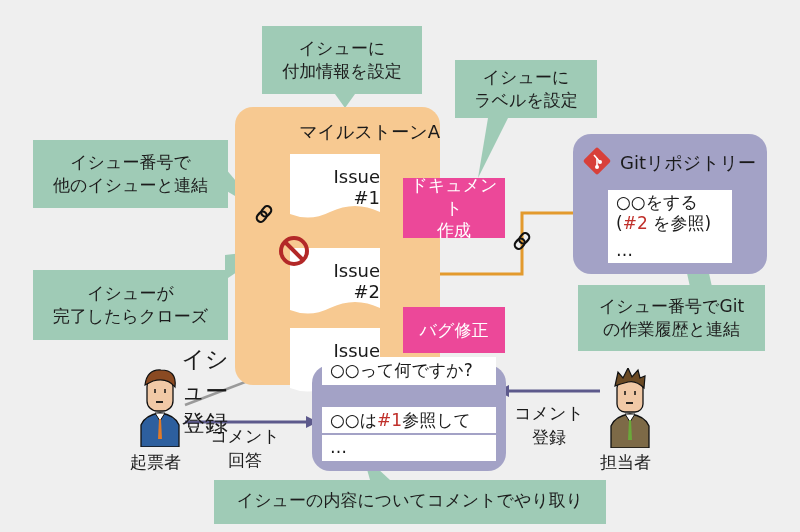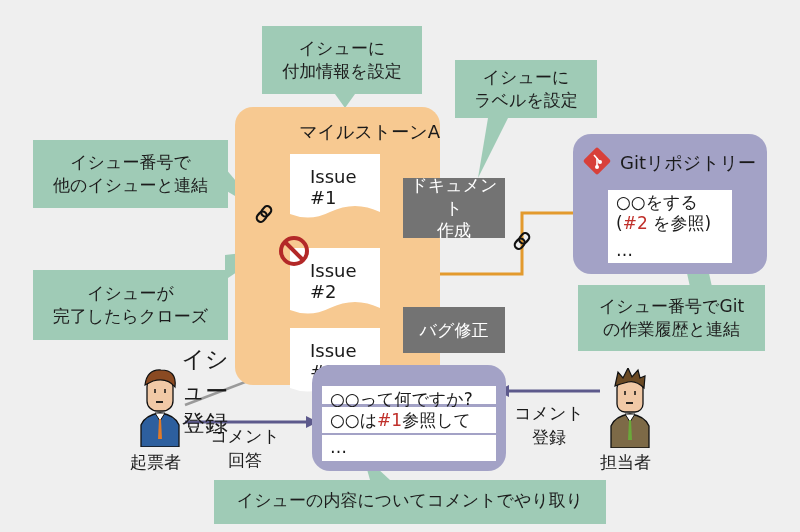--- a/index.html
+++ b/index.html
@@ -3,22 +3,22 @@
 <meta charset="utf-8">
 <style>
   html, body { margin:0; padding:0; }
   body { width:800px; height:532px; background:#efefef; position:relative; overflow:hidden;
          font-family:"DejaVu Sans","Liberation Sans",sans-serif; color:#1a1a1a; }
   .abs { position:absolute; }
   .note { position:absolute; background:#9fcbb6; display:flex; align-items:center; justify-content:center;
           text-align:center; font-size:17px; line-height:1.35; color:#1c1c1c; white-space:pre-line; }
   .milestone { position:absolute; left:235px; top:107px; width:205px; height:278px; background:#f7c991; border-radius:18px; }
   .milestone-title { position:absolute; left:235px; top:120px; width:205px; text-align:right; font-size:18px; }
-  .issue { position:absolute; width:90px; height:52px; background:#fff; font-size:18px; display:flex; align-items:flex-start; padding-top:12px; padding-left:20px; box-sizing:border-box; }
-  .label-box { position:absolute; background:#737373; color:#fff; display:flex; align-items:center; justify-content:center; text-align:center; font-size:17px; line-height:1.35; white-space:pre-line; }
+  .issue { position:absolute; width:90px; height:52px; background:#fff; font-size:18px; display:flex; align-items:flex-start; padding-top:12px; padding-left:20px; box-sizing:border-box;text-align:right; }
+  .label-box { position:absolute; background:#ec4899; color:#fff; display:flex; align-items:center; justify-content:center; text-align:center; font-size:17px; line-height:1.35; white-space:pre-line; }
   .panel { position:absolute; background:#a3a2c6; border-radius:18px; }
   .row { position:absolute; background:#fff; font-size:17px; padding-left:8px; box-sizing:border-box; white-space:nowrap; }
   .person-label { position:absolute; font-size:17px; text-align:left; }
   .caption { position:absolute; font-size:16px; text-align:center; line-height:1.4; white-space:pre-line; }
   .red { color:#c0302b; }
   svg.overlay { position:absolute; left:0; top:0; }
 </style>
 </head>
 <body>
 
@@ -106,21 +106,21 @@
   <circle cx="18" cy="16" r="2" fill="#fff"></circle>
 </svg>
 <div class="abs" style="left:620px;top:151px;font-size:18px;">Gitリポジトリー</div>
 <div class="row" style="left:608px;top:190px;width:124px;height:55px;line-height:21px;padding-top:2px;">
   <div>○○をする</div>
   <div><span>(</span><span class="red">#2</span><span> を参照)</span></div>
 </div>
 <div class="row" style="left:608px;top:239px;width:124px;height:24px;line-height:22px;">…</div>
 
 <div class="panel" style="left:312px;top:365px;width:194px;height:106px;"></div>
-<div class="row" style="left:322px;top:386px;width:174px;height:18px;line-height:26px;">○○って何ですか?</div>
+<div class="row" style="left:322px;top:357px;width:174px;height:28px;line-height:26px;">○○って何ですか?</div>
 <div class="row" style="left:322px;top:407px;width:174px;height:26px;line-height:26px;">
   <span>○○は</span><span class="red">#1</span><span>参照して</span>
 </div>
 <div class="row" style="left:322px;top:435px;width:174px;height:26px;line-height:24px;">…</div>
 
 <svg class="abs" style="left:137px;top:367px;" width="46" height="80">
   <path d="M4,80 L4,58 Q8,48 23,46 Q38,48 42,58 L42,80 Z" fill="#2d5f9e" stroke="#111" stroke-width="1.3"></path>
   <polygon points="18,46 23,54 28,46" fill="#fff" stroke="#111" stroke-width="1"></polygon>
   <polygon points="22,52 24,52 25,72 21,72" fill="#e07a28"></polygon>
   <rect x="10" y="10" width="26" height="34" rx="10" fill="#f1c9a6" stroke="#111" stroke-width="1.3"></rect>

